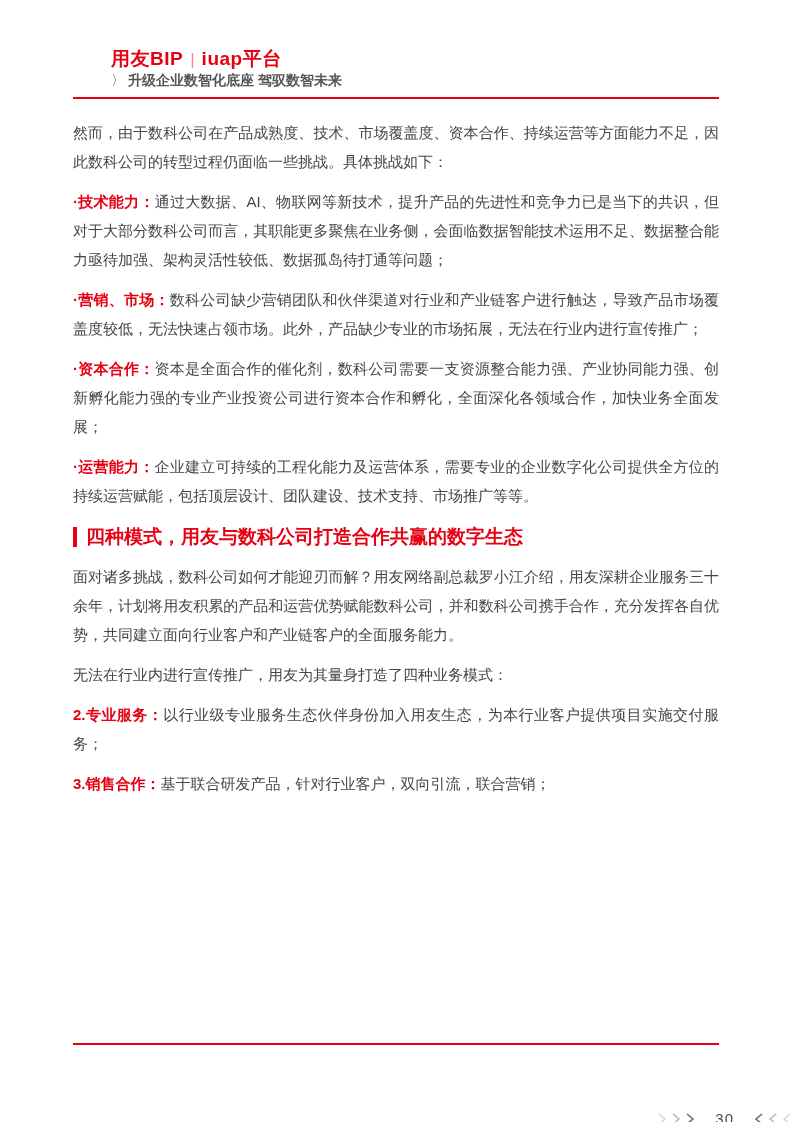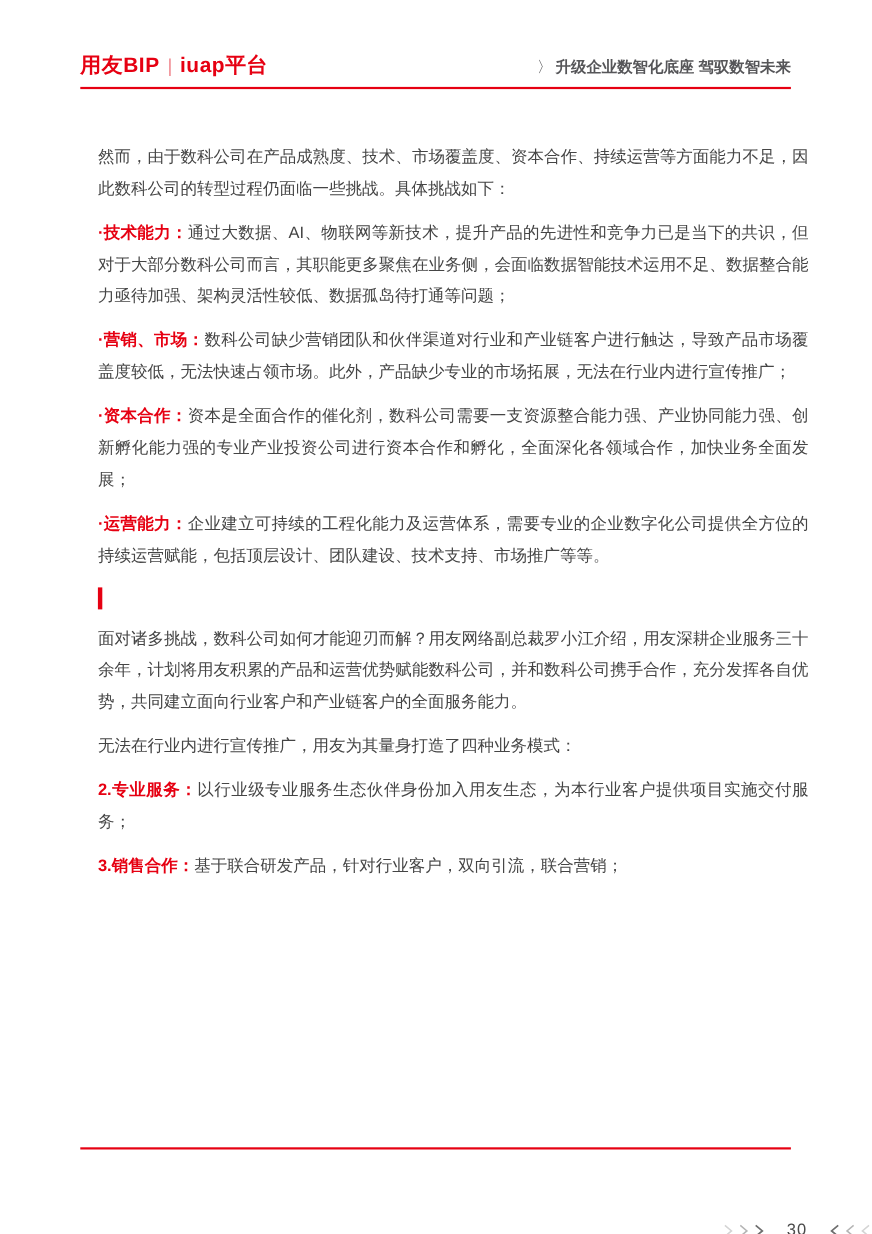--- a/index.html
+++ b/index.html
@@ -18,21 +18,21 @@
   }
   
   .header {
     position: absolute;
     top: 0; left: 73px; width: 646px;
     padding-top: 46px;
     padding-bottom: 7px;
     border-bottom: 2px solid #e60012;
     display: flex;
     align-items: baseline;
-    justify-content: space-between;
+    flex-direction: column;
   }
   .logo { display: flex; align-items: baseline; white-space: nowrap; }
   .logo-main {
     color: #e60012;
     font-size: 19px;
     font-weight: 700;
     letter-spacing: 0.5px;
   }
   .logo-sep {
     color: #f0888f;
@@ -50,26 +50,25 @@
     color: #565659;
     font-size: 14px;
     font-weight: 600;
     white-space: nowrap;
     margin-left: 38px;
   }
   .tagline .chev { font-weight: 400; margin-right: 3px; }
   
   .content {
     position: absolute;
-    top: 128px; left: 73px; width: 646px;
+    top: 118px; left: 73px; width: 646px;
     color: #454545;
     font-size: 15px;
     line-height: 29px;
     text-align: justify;
-    margin-left: 16px;
   }
   .para { margin-bottom: 11px; }
   .lead { color: #e60012; font-weight: 700; }
   .section-title {
     margin: 14px 0 12px 0;
     color: #e60012;
     font-size: 19px;
     line-height: 26px;
     font-weight: 700;
     display: flex;
@@ -133,20 +132,21 @@
     <p class="para"><span class="lead">·技术能力：</span><span>通过大数据、AI、物联网等新技术，提升产品的先进性和竞争力已是当下的共识，但对于大部分数科公司而言，其职能更多聚焦在业务侧，会面临数据智能技术运用不足、数据整合能力亟待加强、架构灵活性较低、数据孤岛待打通等问题；</span></p>
 
     <p class="para"><span class="lead">·营销、市场：</span><span>数科公司缺少营销团队和伙伴渠道对行业和产业链客户进行触达，导致产品市场覆盖度较低，无法快速占领市场。此外，产品缺少专业的市场拓展，无法在行业内进行宣传推广；</span></p>
 
     <p class="para"><span class="lead">·资本合作：</span><span>资本是全面合作的催化剂，数科公司需要一支资源整合能力强、产业协同能力强、创新孵化能力强的专业产业投资公司进行资本合作和孵化，全面深化各领域合作，加快业务全面发展；</span></p>
 
     <p class="para"><span class="lead">·运营能力：</span><span>企业建立可持续的工程化能力及运营体系，需要专业的企业数字化公司提供全方位的持续运营赋能，包括顶层设计、团队建设、技术支持、市场推广等等。</span></p>
 
     <h2 class="section-title">
       <span class="title-bar"></span>
+      <span>四种模式，用友与数科公司打造合作共赢的数字生态</span>
     </h2>
 
     <p class="para">面对诸多挑战，数科公司如何才能迎刃而解？用友网络副总裁罗小江介绍，用友深耕企业服务三十余年，计划将用友积累的产品和运营优势赋能数科公司，并和数科公司携手合作，充分发挥各自优势，共同建立面向行业客户和产业链客户的全面服务能力。</p>
 
     <p class="para">无法在行业内进行宣传推广，用友为其量身打造了四种业务模式：</p>
 
 
     <p class="para"><span class="lead">2.专业服务：</span><span>以行业级专业服务生态伙伴身份加入用友生态，为本行业客户提供项目实施交付服务；</span></p>
 
     <p class="para"><span class="lead">3.销售合作：</span><span>基于联合研发产品，针对行业客户，双向引流，联合营销；</span></p>

